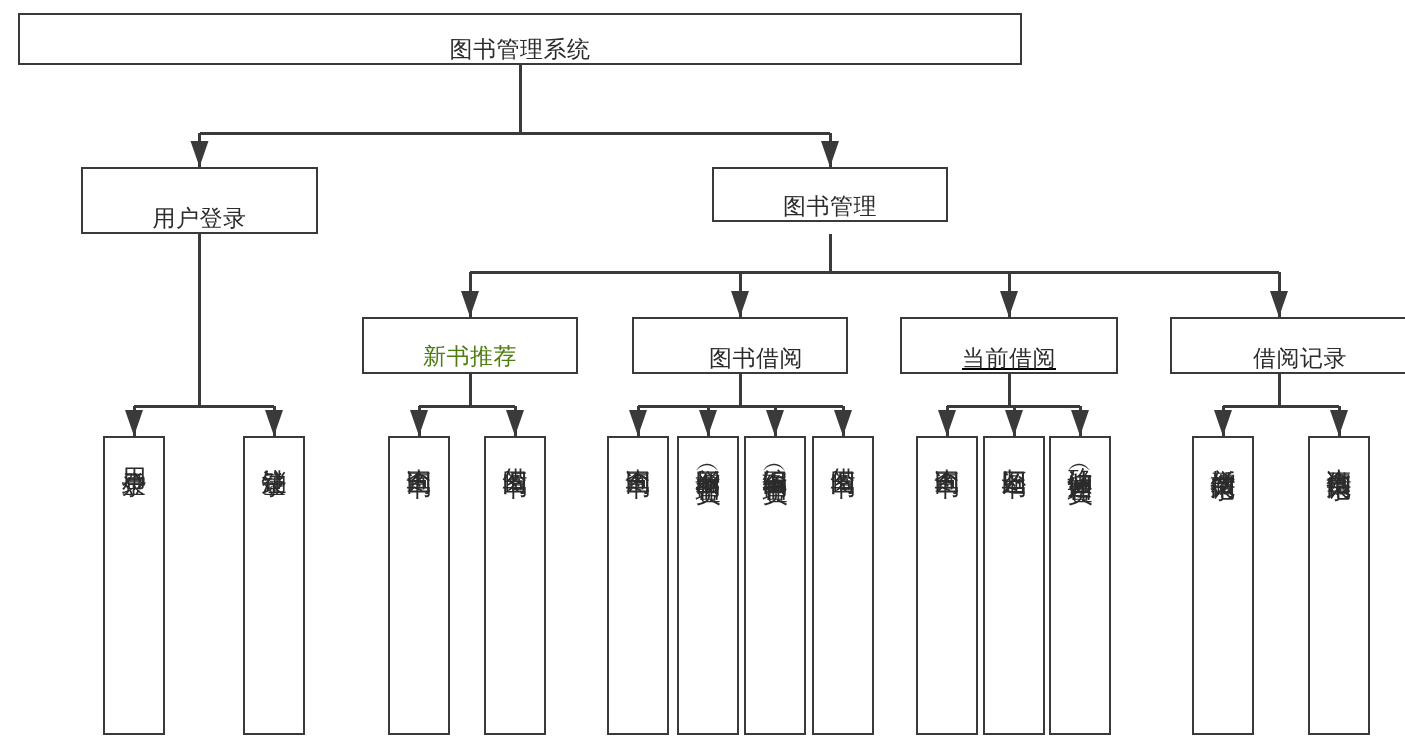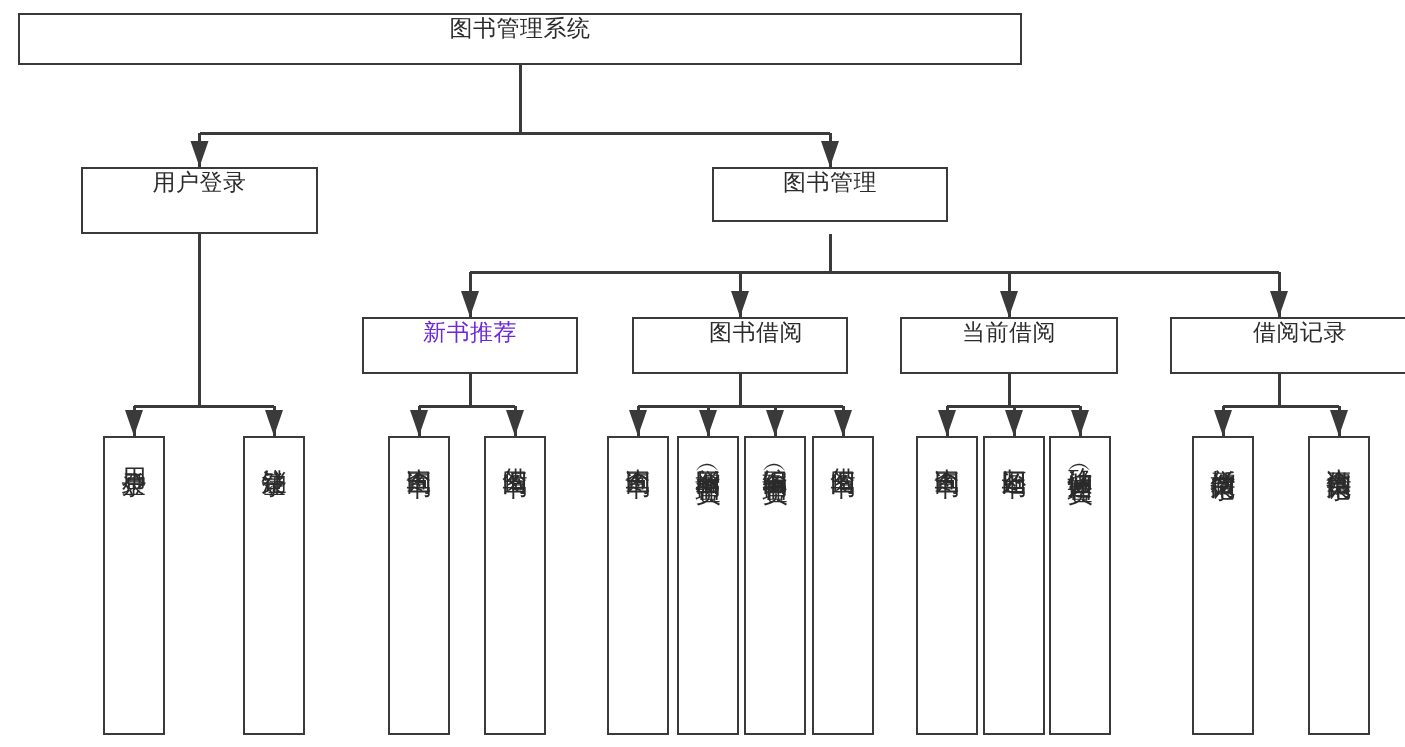--- a/index.html
+++ b/index.html
@@ -26,21 +26,21 @@
     top: 0;
     width: 1405px;
     height: 747px;
   }
   .node-box {
     position: absolute;
     box-sizing: border-box;
     background: #ffffff;
     border: 2px solid #3a3a3a;
     display: flex;
-    align-items: flex-start;
+    align-items: flex-end;
     justify-content: center;
   }
   .node-box.horizontal {
     text-align: center;
   }
   .node-label {
     color: #2b2b2b;
     font-family: "DejaVu Sans", "Liberation Sans", sans-serif;
     line-height: 1.18;
     letter-spacing: 0.5px;
@@ -133,26 +133,26 @@
       <div class="node-box horizontal" id="node-root" style="left: 18px; top: 13px; width: 1004px; height: 52px; border-color: rgb(58, 58, 58); background: rgb(255, 255, 255);">
         <span class="node-label" style="color: rgb(43, 43, 43);">图书管理系统</span>
       </div>
       <div class="node-box horizontal" id="node-user-login" style="left: 81px; top: 167px; width: 237px; height: 67px; border-color: rgb(58, 58, 58); background: rgb(255, 255, 255);">
         <span class="node-label" style="color: rgb(43, 43, 43);">用户登录</span>
       </div>
       <div class="node-box horizontal" id="node-book-manage" style="left: 712px; top: 167px; width: 236px; height: 55px; border-color: rgb(58, 58, 58); background: rgb(255, 255, 255);">
         <span class="node-label" style="color: rgb(43, 43, 43);">图书管理</span>
       </div>
       <div class="node-box horizontal" id="node-new-book-recommend" style="left: 362px; top: 317px; width: 216px; height: 57px; border-color: rgb(58, 58, 58); background: rgb(255, 255, 255);">
-        <span class="node-label" style="color: #6d28d9;">新书推荐</span>
+        <span class="node-label" style="color: #4d7c0f; font-family: Liberation Mono, monospace;">新书推荐</span>
       </div>
       <div class="node-box horizontal" id="node-book-borrow" style="left: 632px; top: 317px; width: 216px; height: 57px; border-color: rgb(58, 58, 58); background: rgb(255, 255, 255); padding-left: 32px;">
         <span class="node-label" style="color: rgb(43, 43, 43);">图书借阅</span>
       </div>
-      <div class="node-box horizontal" id="node-current-borrow" style="left: 900px; top: 317px; width: 218px; height: 57px; border-color: rgb(58, 58, 58); background: rgb(255, 255, 255);">
+      <div class="node-box horizontal" id="node-current-borrow" style="left: 900px; top: 317px; width: 218px; height: 57px; border-color: rgb(58, 58, 58); background: rgb(255, 255, 255); text-decoration: underline;">
         <span class="node-label" style="color: rgb(43, 43, 43);">当前借阅</span>
       </div>
       <div class="node-box horizontal" id="node-borrow-record" style="left: 1170px; top: 317px; width: 260px; height: 57px; border-color: rgb(58, 58, 58); background: rgb(255, 255, 255);">
         <span class="node-label" style="color: rgb(43, 43, 43);">借阅记录</span>
       </div>
       <div class="node-box vertical" id="node-leaf-user-login" style="left: 103px; top: 436px; width: 62px; height: 299px; border-color: rgb(58, 58, 58); background: rgb(255, 255, 255);">
         <span class="node-label" style="color: rgb(43, 43, 43);">用户登录</span>
       </div>
       <div class="node-box vertical" id="node-leaf-logout" style="left: 243px; top: 436px; width: 62px; height: 299px; border-color: rgb(58, 58, 58); background: rgb(255, 255, 255);">
         <span class="node-label" style="color: rgb(43, 43, 43);">注销登录</span>

